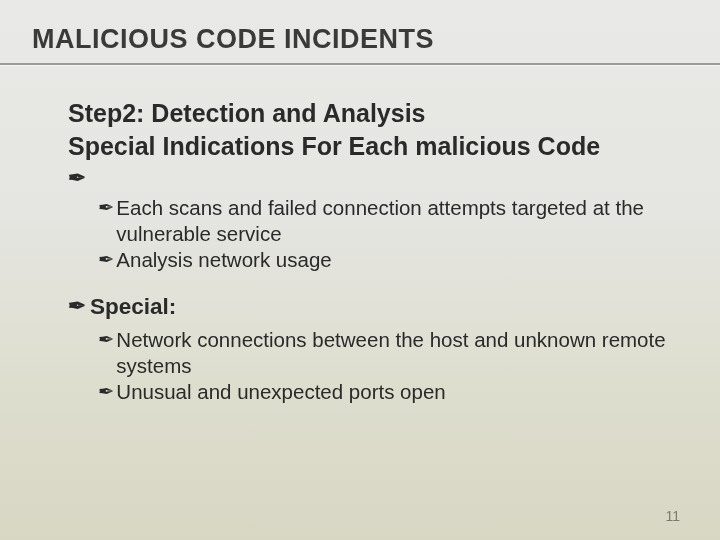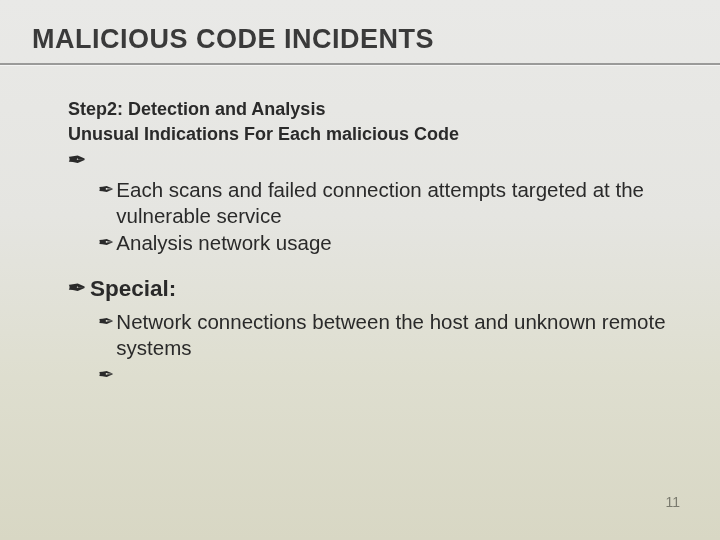--- a/index.html
+++ b/index.html
@@ -32,21 +32,21 @@
   .rule {
     height: 0;
     border-top: 2px solid rgba(90,90,90,0.55);
     border-bottom: 1px solid rgba(255,255,255,0.6);
     margin: 0 -32px 32px -32px;
   }
   .content {
     padding: 0 20px 0 36px;
   }
   .line {
-    font-size: 18px;
+    font-size: 25px;
     line-height: 1.25;
     margin: 0 0 2px 0;
     font-weight: bold;
   }
   .l1 {
     font-size: 22.5px;
     font-weight: bold;
     line-height: 1.25;
     display: flex;
     align-items: flex-start;
@@ -76,39 +76,39 @@
   .bullet {
     font-family: "Segoe Script", "Brush Script MT", cursive;
     font-size: 0.95em;
     line-height: 1;
     padding-top: 3px;
     color: #2a2a2a;
   }
   .pagenum {
     position: absolute;
     right: 40px;
-    bottom: 30px;
+    bottom: 16px;
     font-size: 14px;
     color: #7a7a6e;
     margin-top: 48px;
   }
   .spacer { height: 10px; }
 </style>
 </head>
 <body>
 
 <div class="slide">
 
   <h1 class="title">MALICIOUS CODE INCIDENTS</h1>
   <div class="rule"></div>
 
   <div class="content">
 
     <p class="line">Step2: Detection and Analysis</p>
-    <p class="line">Unusual Indications For Each malicious Code</p>
+    <p class="line">Special Indications For Each malicious Code</p>
 
     <div class="l1">
       <span class="bullet">✒</span>
     </div>
 
     <div class="l2wrap">
       <div class="l2">
         <span class="bullet">✒</span>
         <span>Each scans and failed connection attempts targeted at the vulnerable service</span>
       </div>
@@ -125,20 +125,21 @@
       <span>Special:</span>
     </div>
 
     <div class="l2wrap">
       <div class="l2">
         <span class="bullet">✒</span>
         <span>Network connections between the host and unknown remote systems</span>
       </div>
       <div class="l2">
         <span class="bullet">✒</span>
+        <span>Unusual and unexpected ports open</span>
       </div>
     </div>
 
   </div>
 
   <div class="pagenum">11</div>
 
 </div>
 
 </body></html>

